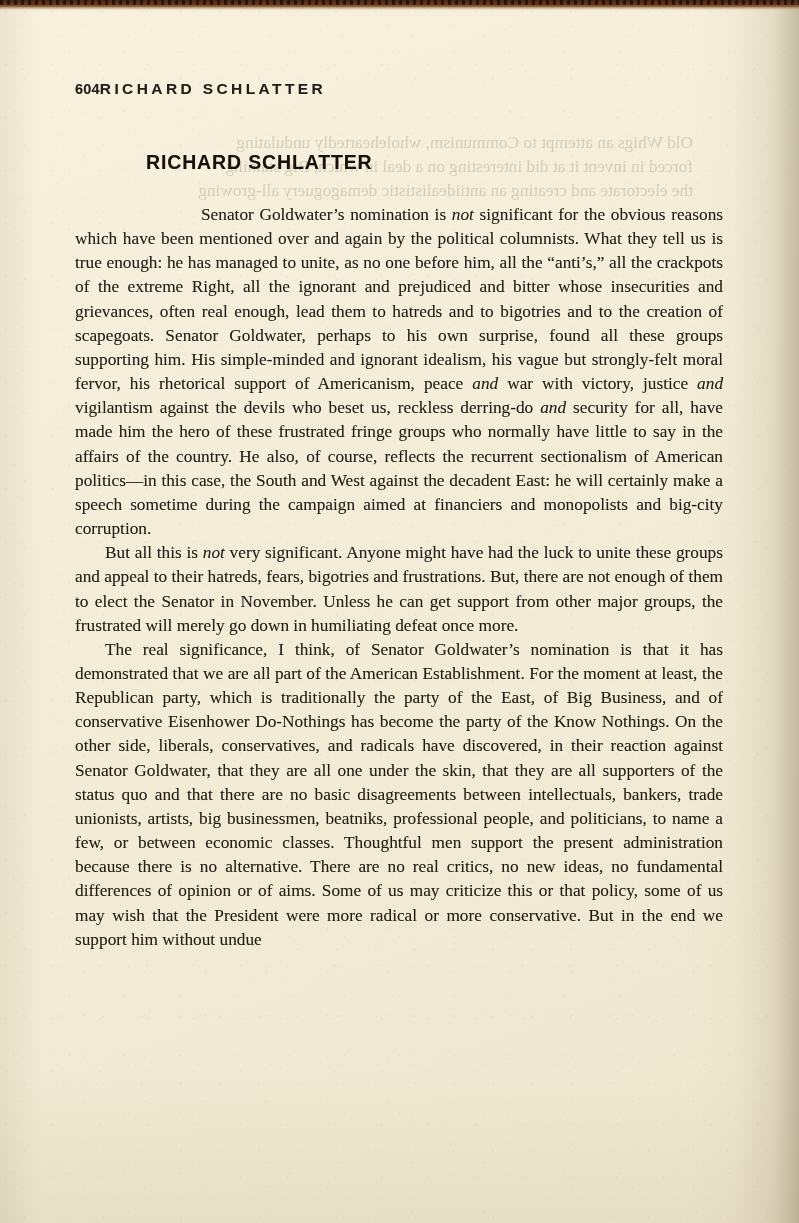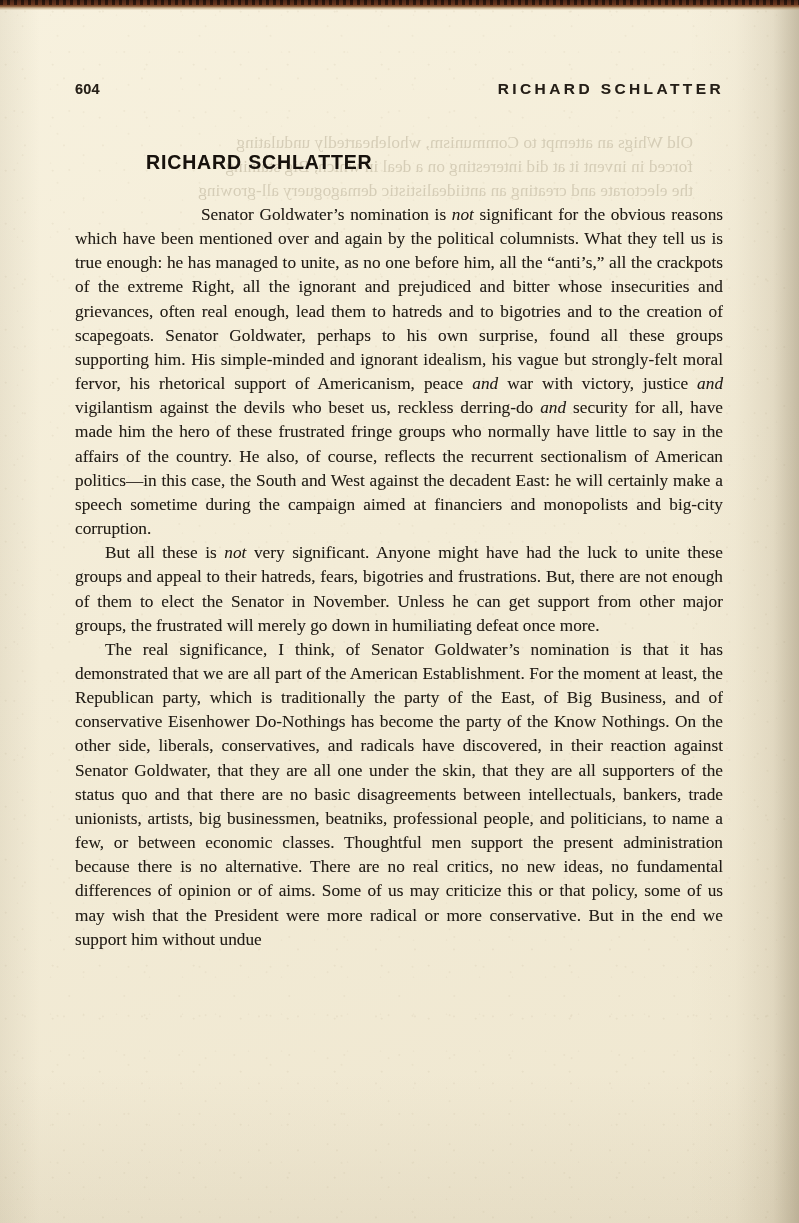--- a/index.html
+++ b/index.html
@@ -85,21 +85,21 @@
 
   
   .running-head {
     position: absolute;
     top: 80px;
     left: 75px;
     right: 75px;
     height: 22px;
     display: flex;
     align-items: baseline;
-    justify-content: space-between;
+    justify-content: flex-start;
   }
   .folio {
     font-family: "Liberation Sans", "DejaVu Sans", sans-serif;
     font-weight: bold;
     font-size: 14.5px;
     letter-spacing: 0.2px;
     color: #262018;
   }
   .head-title {
     font-family: "Liberation Sans", "DejaVu Sans", sans-serif;
@@ -168,21 +168,21 @@
     <span class="folio">604</span>
     <span class="head-title">RICHARD SCHLATTER</span>
   </div>
 
   <div class="article-title">RICHARD SCHLATTER</div>
 
   <div class="body-text">
 
     <p class="first"><span>Senator Goldwater’s nomination is </span><i>not</i><span> significant for the obvious reasons which have been mentioned over and again by the political columnists. What they tell us is true enough: he has managed to unite, as no one before him, all the “anti’s,” all the crackpots of the extreme Right, all the ignorant and prejudiced and bitter whose insecurities and grievances, often real enough, lead them to hatreds and to bigotries and to the creation of scapegoats. Senator Goldwater, perhaps to his own surprise, found all these groups supporting him. His simple-minded and ignorant idealism, his vague but strongly-felt moral fervor, his rhetorical support of Americanism, peace </span><i>and</i><span> war with victory, justice </span><i>and</i><span> vigilantism against the devils who beset us, reckless derring-do </span><i>and</i><span> security for all, have made him the hero of these frustrated fringe groups who normally have little to say in the affairs of the country. He also, of course, reflects the recurrent sectionalism of American politics—in this case, the South and West against the decadent East: he will certainly make a speech sometime during the campaign aimed at financiers and monopolists and big-city corruption.</span></p>
 
-    <p><span>But all these is </span><i>not</i><span> very significant. Anyone might have had the luck to unite these groups and appeal to their hatreds, fears, bigotries and frustrations. But, there are not enough of them to elect the Senator in November. Unless he can get support from other major groups, the frustrated will merely go down in humiliating defeat once more.</span></p>
+    <p><span>But all this is </span><i>not</i><span> very significant. Anyone might have had the luck to unite these groups and appeal to their hatreds, fears, bigotries and frustrations. But, there are not enough of them to elect the Senator in November. Unless he can get support from other major groups, the frustrated will merely go down in humiliating defeat once more.</span></p>
 
     <p>The real significance, I think, of Senator Goldwater’s nomination is that it has demonstrated that we are all part of the American Establishment. For the moment at least, the Republican party, which is traditionally the party of the East, of Big Business, and of conservative Eisenhower Do-Nothings has become the party of the Know Nothings. On the other side, liberals, conservatives, and radicals have discovered, in their reaction against Senator Goldwater, that they are all one under the skin, that they are all supporters of the status quo and that there are no basic disagreements between intellectuals, bankers, trade unionists, artists, big businessmen, beatniks, professional people, and politicians, to name a few, or between economic classes. Thoughtful men support the present administration because there is no alternative. There are no real critics, no new ideas, no fundamental differences of opinion or of aims. Some of us may criticize this or that policy, some of us may wish that the President were more radical or more conservative. But in the end we support him without undue</p>
 
   </div>
 
   <div class="grain"></div>
 
 </div>
 
 </body></html>

